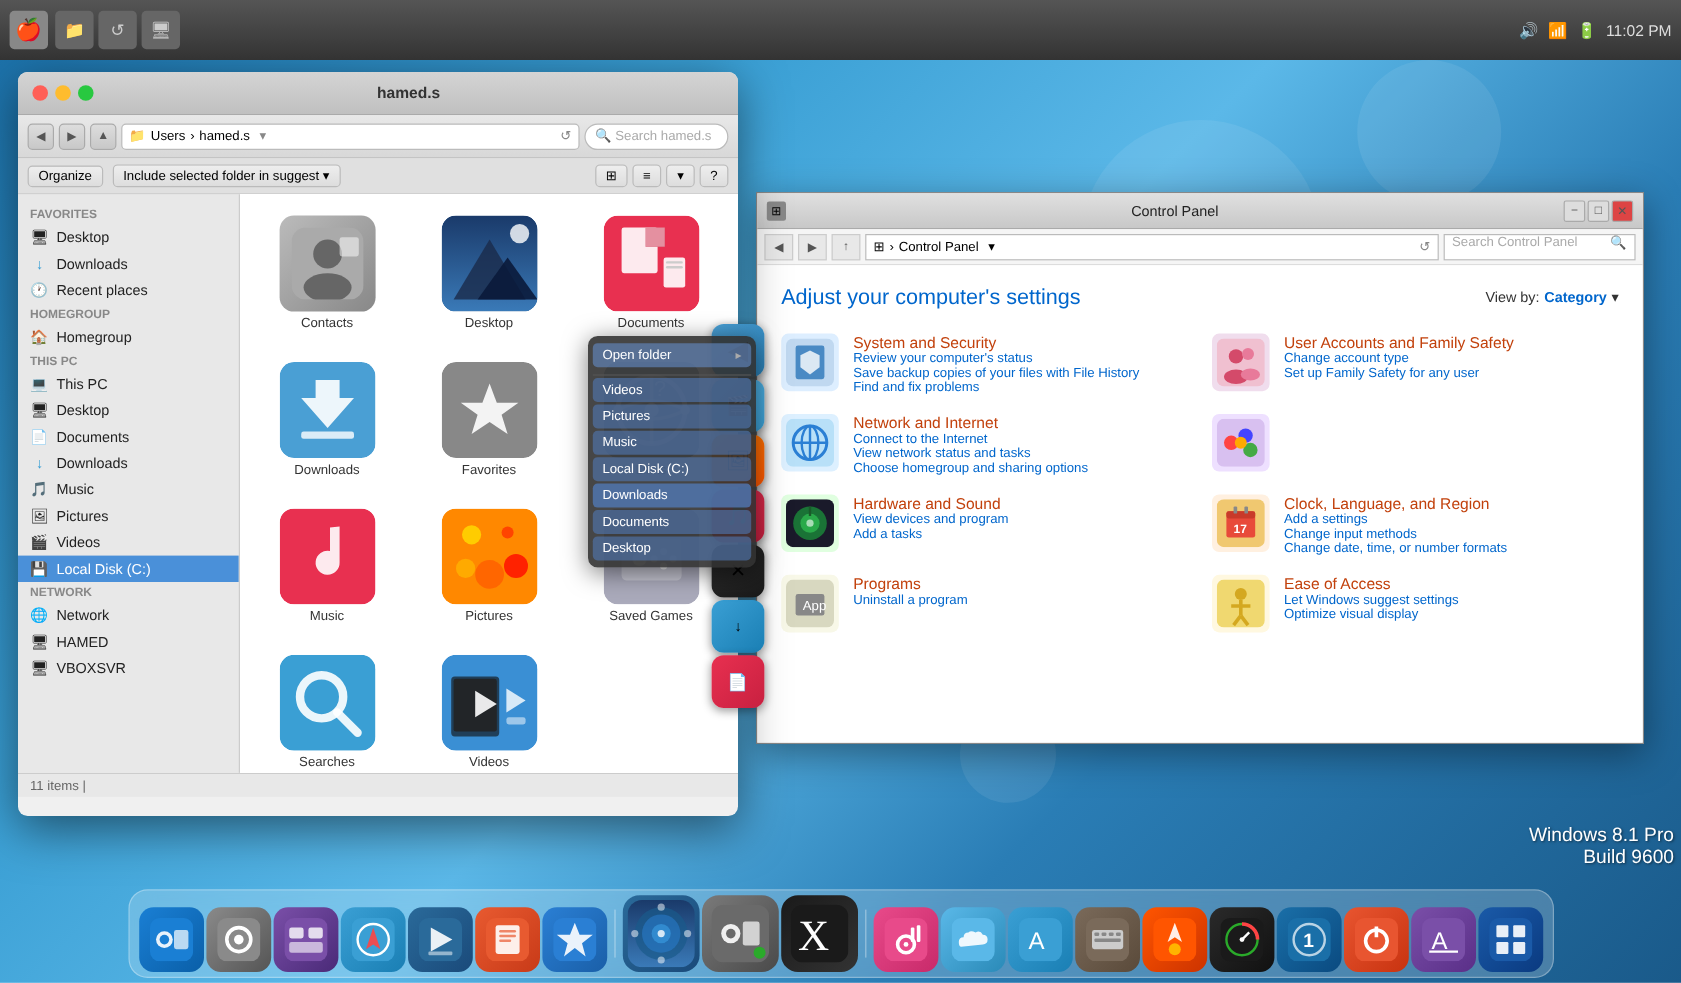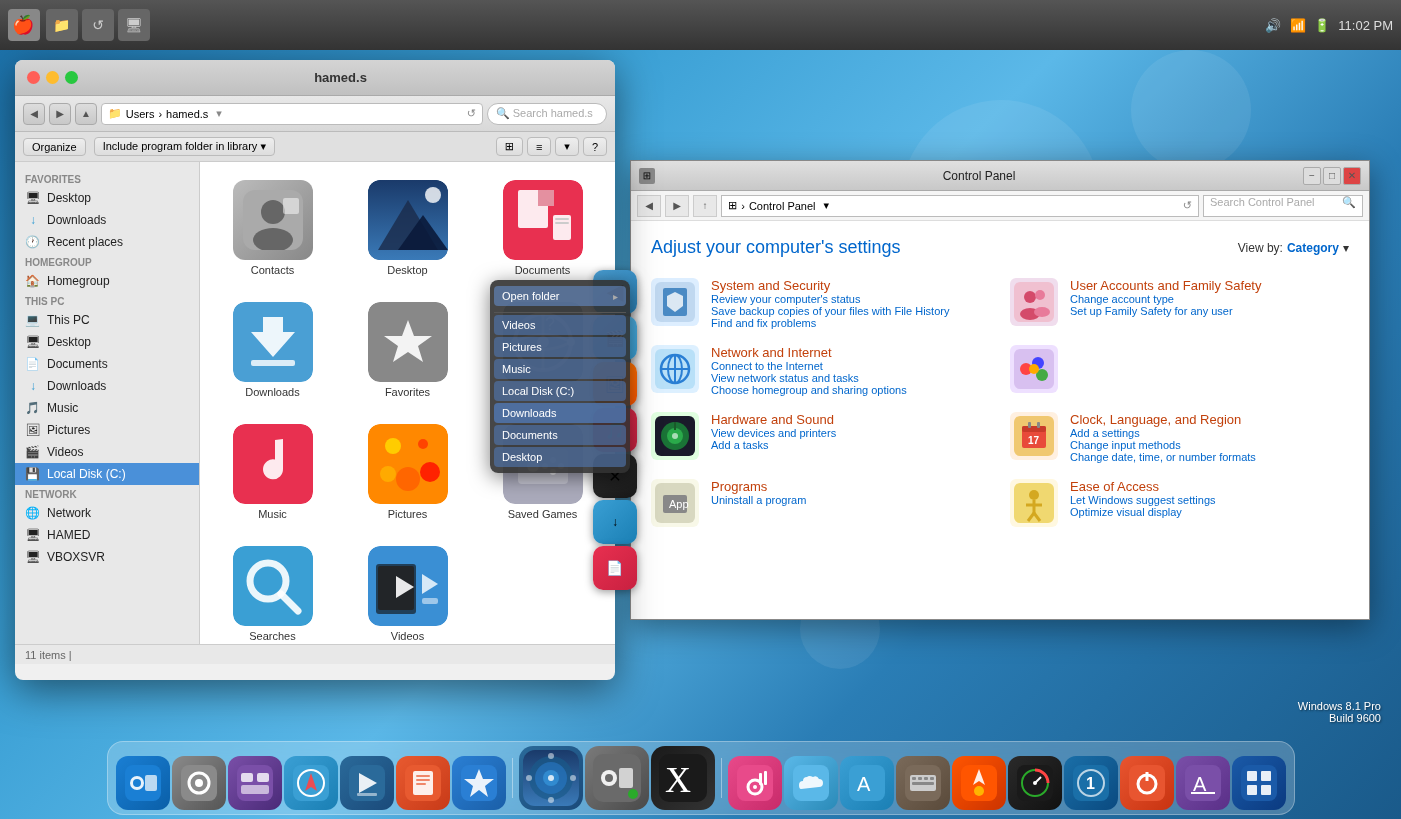--- a/index.html
+++ b/index.html
@@ -457,23 +457,23 @@
       display: flex; align-items: center; justify-content: center;
       font-size: 22px;
       cursor: pointer;
       box-shadow: 0 2px 8px rgba(0,0,0,0.4);
     }
 
     
     .win-badge {
       position: absolute;
       bottom: 95px;
-      right: 20px;
+      right: 6px;
       color: #fff;
-      font-size: 11px;
+      font-size: 16px;
       text-align: right;
       text-shadow: 1px 1px 2px rgba(0,0,0,0.5);
     }
 
     
     .bg-bubble {
       position: absolute;
       border-radius: 50%;
       background: rgba(255,255,255,0.08);
       pointer-events: none;
@@ -523,21 +523,21 @@
       <span style="margin-left:auto;color:#888;">↺</span>
     </div>
     <div class="finder-search">
       <span style="color:#aaa;font-size:11px;">🔍 Search hamed.s</span>
     </div>
   </div>
 
   <div class="finder-menubar">
     <button class="finder-menu-btn">Organize</button>
     <button class="finder-menu-btn">
-      <span>Include program folder in library</span>
+      <span>Include selected folder in suggest</span>
       <span> ▾</span>
     </button>
     <span style="margin-left:auto;display:flex;gap:4px;">
       <button class="finder-menu-btn">⊞</button>
       <button class="finder-menu-btn">≡</button>
       <button class="finder-menu-btn">▾</button>
       <button class="finder-menu-btn">?</button>
     </span>
   </div>
 
@@ -927,21 +927,21 @@
           <svg width="40" height="40" viewBox="0 0 40 40">
             <rect width="40" height="40" rx="6" fill="#1a1a2a"></rect>
             <circle cx="20" cy="20" r="14" fill="#1a8a3a" opacity="0.8"></circle>
             <circle cx="20" cy="20" r="8" fill="#2aaa4a"></circle>
             <circle cx="20" cy="20" r="3" fill="#fff" opacity="0.6"></circle>
             <line x1="20" y1="6" x2="20" y2="14" stroke="#1a5a2a" stroke-width="2"></line>
           </svg>
         </div>
         <div class="cp-cat-info">
           <div class="cp-cat-title">Hardware and Sound</div>
-          <span class="cp-cat-link">View devices and printers</span>
+          <span class="cp-cat-link">View devices and program</span>
           <span class="cp-cat-link">Add a tasks</span>
         </div>
       </div>
 
       <div class="cp-category-item">
         <div class="cp-cat-icon" style="background:#fff0e0;">
           <svg width="40" height="40" viewBox="0 0 40 40">
             <rect width="40" height="40" rx="6" fill="#f0c870"></rect>
             <rect x="8" y="10" width="24" height="22" rx="2" fill="#e84a3a"></rect>
             <rect x="8" y="10" width="24" height="6" rx="2" fill="#c83a2a"></rect>

